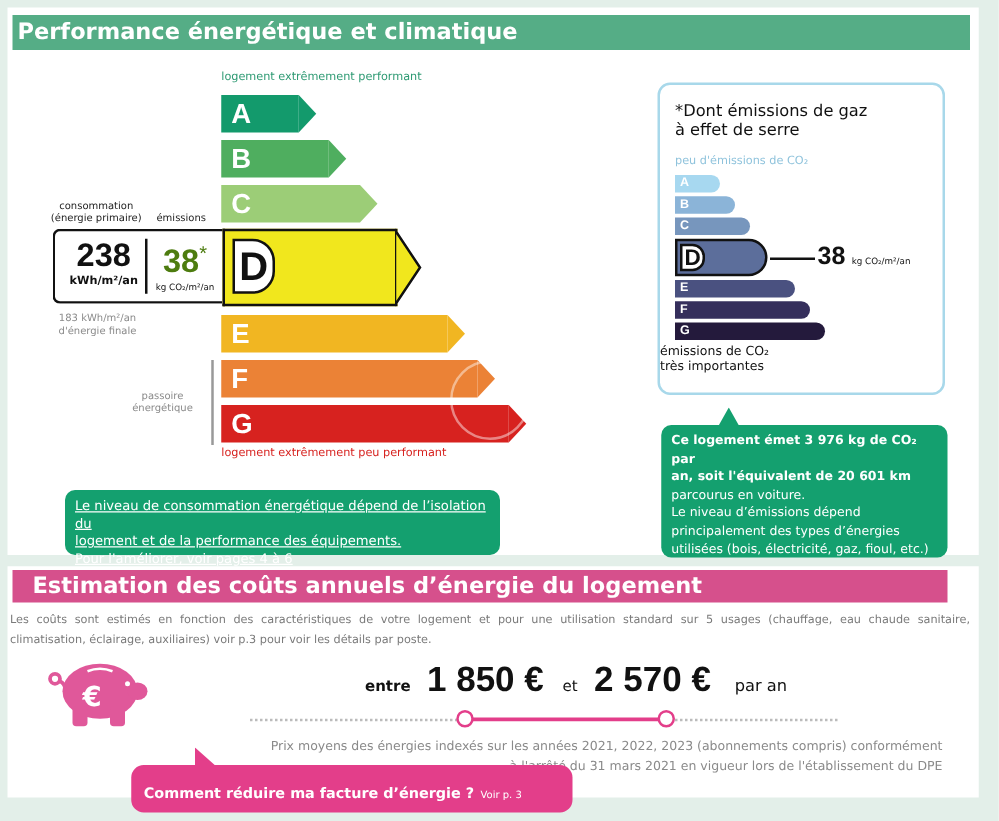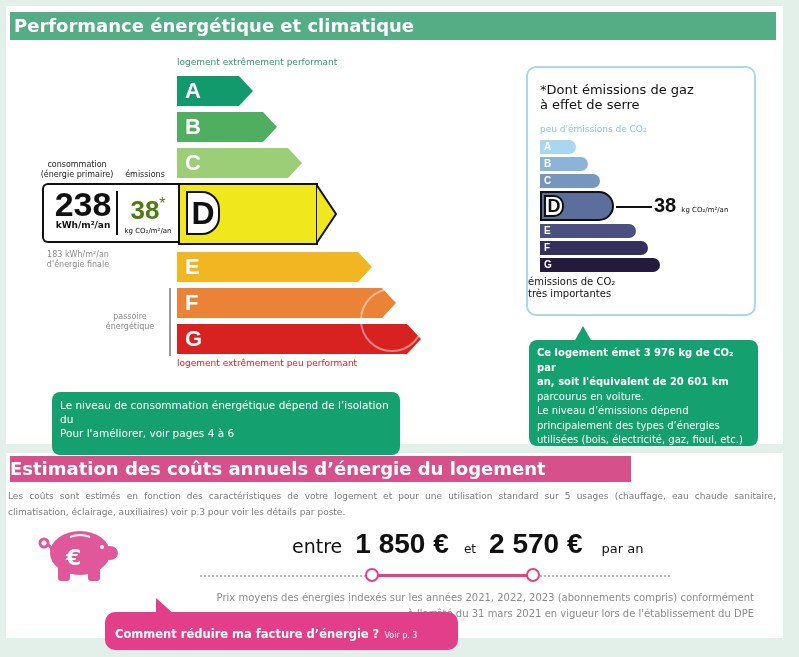--- a/index.html
+++ b/index.html
@@ -2,21 +2,21 @@
 <html><head>
 <meta charset="utf-8">
 <style>
   html,body{margin:0;padding:0;}
   body{width:799px;height:657px;background:#e3efe9;position:relative;overflow:hidden;font-family:"DejaVu Sans",sans-serif;}
   .panel{position:absolute;background:#fff;}
   #top-panel{left:6px;top:6px;width:777px;height:438px;}
   #bottom-panel{left:6px;top:453px;width:777px;height:185px;}
   .section-title{position:absolute;color:#fff;font-weight:bold;font-family:"DejaVu Sans",sans-serif;}
   #title1{left:10px;top:12px;width:766px;height:28px;background:#55ad86;font-size:18px;line-height:28px;padding-left:4px;box-sizing:border-box;}
-  #title2{left:10px;top:456px;width:621px;height:26px;background:#d6508c;font-size:18px;line-height:26px;padding-left:0;box-sizing:border-box;}
+  #title2{left:10px;top:456px;width:748px;height:26px;background:#d6508c;font-size:18px;line-height:26px;padding-left:16px;box-sizing:border-box;}
   .small-green{position:absolute;color:#2e9a73;font-size:9px;}
   .bar{position:absolute;height:30px;color:#fff;font-weight:bold;font-size:22px;line-height:30px;padding-left:8px;box-sizing:border-box;font-family:"Liberation Sans",sans-serif;}
   .bar .arrow{position:absolute;top:0;right:-14px;width:0;height:0;border-top:15px solid transparent;border-bottom:15px solid transparent;}
   .gray{position:absolute;color:#8a8a8a;font-size:8px;text-align:center;line-height:10px;}
   .dark{position:absolute;color:#222;font-size:8px;text-align:center;line-height:10px;}
   #cons-box{position:absolute;left:42px;top:183px;width:136px;height:60px;border:2px solid #111;border-right:none;border-radius:6px 0 0 6px;background:#fff;box-sizing:border-box;}
   #d-bar{position:absolute;left:178px;top:183px;width:140px;height:62px;background:#f1e71d;border:2px solid #111;border-right:none;border-left:2px solid #111;box-sizing:border-box;}
   .bubble{position:absolute;background:#14a06f;color:#fff;border-radius:8px;font-size:10.5px;line-height:14px;padding:6px 8px;box-sizing:border-box;}
   .tri{position:absolute;width:0;height:0;}
   #co2-box{position:absolute;left:526px;top:66px;width:230px;height:250px;border:2px solid #a8d8ea;border-radius:10px;box-sizing:border-box;background:#fff;}
@@ -47,21 +47,21 @@
 </div>
 
 <div class="dark" style="left:40px;top:160px;width:74px;">
   <div>consommation</div>
   <div>(énergie primaire)</div>
 </div>
 <div class="dark" style="left:120px;top:170px;width:50px;">émissions</div>
 
 <div id="cons-box">
   <div style="position:absolute;left:6px;top:4px;width:66px;text-align:center;">
-    <div style="font-size:34px;font-weight:bold;line-height:30px;color:#111;font-family:'Liberation Sans',sans-serif;">238</div>
+    <div style="font-size:26px;font-weight:bold;line-height:30px;color:#111;font-family:'Liberation Sans',sans-serif;">238</div>
     <div style="font-size:9px;color:#111;line-height:12px;font-weight:bold;">kWh/m²/an</div>
   </div>
   <div style="position:absolute;left:72px;top:6px;width:2px;height:44px;background:#111;"></div>
   <div style="position:absolute;left:74px;top:4px;width:60px;text-align:center;">
     <div style="font-size:26px;font-weight:bold;line-height:30px;color:#4d7c0f;font-family:'Liberation Sans',sans-serif;">
       <span>38</span><sup style="font-size:16px;font-weight:normal;">*</sup>
     </div>
     <div style="font-size:7px;color:#111;line-height:12px;">kg CO₂/m²/an</div>
   </div>
 </div>
@@ -97,22 +97,23 @@
   <span>G</span>
   <span class="arrow" style="border-left:14px solid #d7221f;"></span>
 </div>
 <div style="position:absolute;left:360px;top:288px;width:60px;height:60px;border:2px solid rgba(255,255,255,0.45);border-radius:50%;"></div>
 
 <div class="small-green" style="left:177px;top:358px;color:#d7221f;">logement extrêmement peu performant</div>
 
 <svg class="tri" style="position:absolute;left:98px;top:378px;" width="18" height="16">
     <polygon points="9,0 18,16 0,16" fill="#14a06f"></polygon>
   </svg>
-<div class="bubble" style="left:52px;top:392px;width:348px;height:63px;">
+<div class="bubble" style="left:52px;top:392px;width:348px;height:52px;text-decoration:underline;">
   <div>Le niveau de consommation énergétique dépend de l’isolation du</div>
+  <div>logement et de la performance des équipements.</div>
   <div>Pour l'améliorer, voir pages 4 à 6</div>
 </div>
 
 <div id="co2-box">
   <div style="position:absolute;left:12px;top:14px;font-size:13px;line-height:15px;color:#111;">
     <div>*Dont émissions de gaz</div>
     <div>à effet de serre</div>
   </div>
   <div style="position:absolute;left:12px;top:56px;font-size:9px;color:#8fc3dc;">peu d'émissions de CO₂</div>
 
@@ -160,21 +161,21 @@
   <rect x="52" y="40" width="12" height="16" rx="3" fill="#e0589a"></rect>
   <ellipse cx="74" cy="28" rx="8" ry="7" fill="#e0589a"></ellipse>
   <circle cx="8" cy="18" r="4" fill="none" stroke="#e0589a" stroke-width="3"></circle>
   <path d="M12 20 Q16 22 16 26" stroke="#e0589a" stroke-width="3" fill="none"></path>
   <path d="M34 12 Q44 8 54 12" stroke="#fff" stroke-width="2" fill="none"></path>
   <circle cx="66" cy="22" r="2" fill="#fff"></circle>
   <text x="30" y="40" font-size="22" fill="#fff" font-weight="bold" font-family="DejaVu Sans, sans-serif">€</text>
 </svg>
 
 <div style="position:absolute;left:292px;top:528px;white-space:nowrap;color:#111;">
-  <span style="font-size:19px;">entre</span>
+  <span style="font-size:12px;font-weight:bold;">entre</span>
   <span style="font-size:28px;font-weight:bold;margin-left:8px;font-family:'Liberation Sans',sans-serif;">1 850 €</span>
   <span style="font-size:12px;margin-left:10px;">et</span>
   <span style="font-size:28px;font-weight:bold;margin-left:8px;font-family:'Liberation Sans',sans-serif;">2 570 €</span>
   <span style="font-size:13px;margin-left:14px;">par an</span>
 </div>
 
 <div style="position:absolute;left:200px;top:575px;width:170px;border-top:2px dotted #bbb;"></div>
 <div style="position:absolute;left:372px;top:574px;width:160px;height:3px;background:#e33e8a;"></div>
 <div style="position:absolute;left:540px;top:575px;width:130px;border-top:2px dotted #bbb;"></div>
 <div style="position:absolute;left:365px;top:568px;width:10px;height:10px;border:2px solid #e33e8a;border-radius:50%;background:#fff;"></div>

